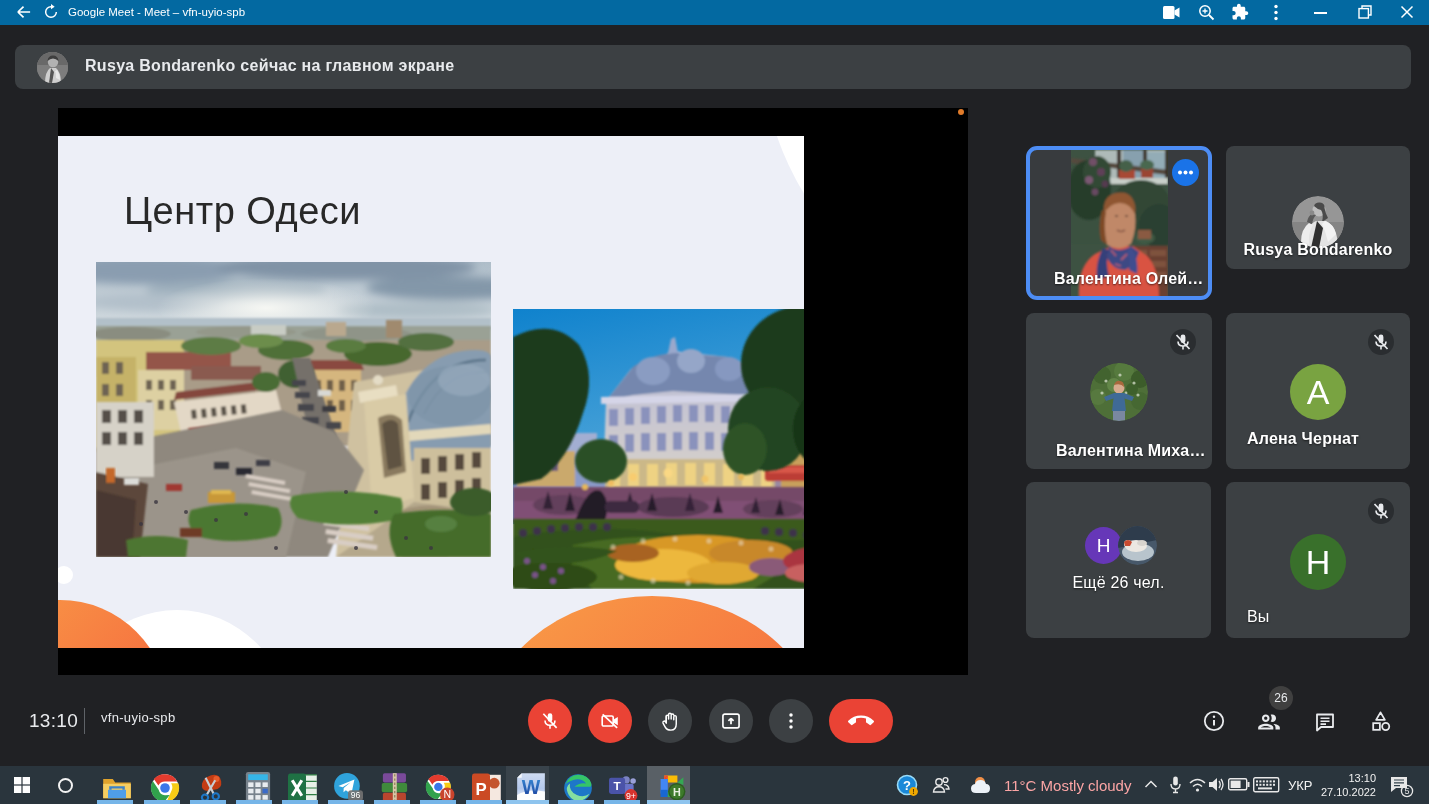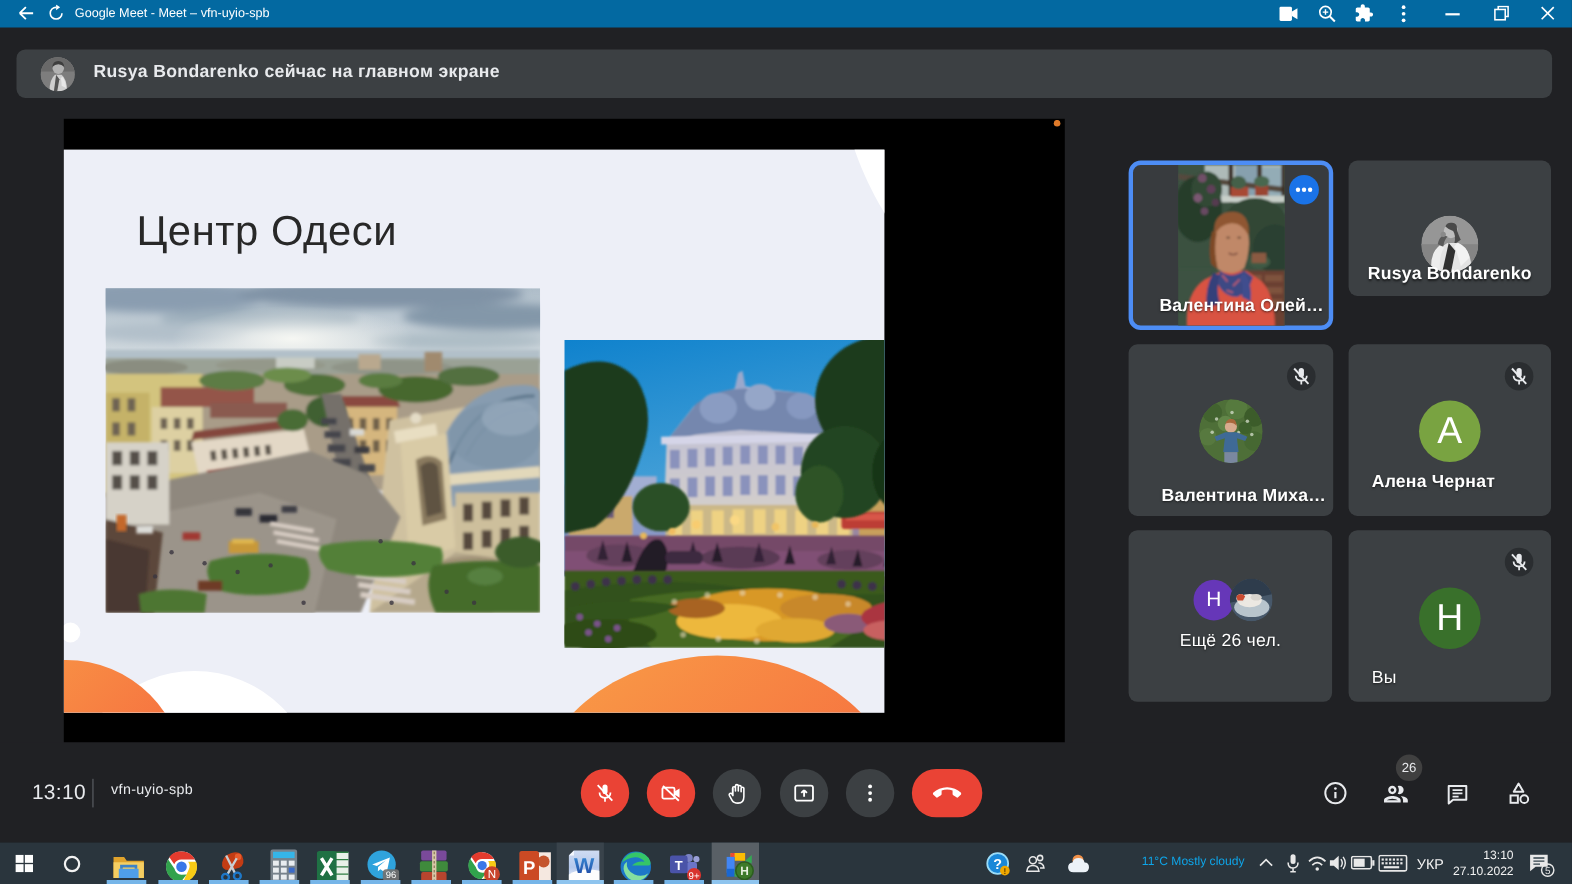--- a/index.html
+++ b/index.html
@@ -934,21 +934,21 @@
   <svg class="abs" style="left:931px;top:10px" width="20" height="19" viewBox="0 0 20 19" fill="none" stroke="#e8e8e8" stroke-width="1.4">
     <circle cx="8" cy="6" r="3.2"></circle>
       <path d="M2.5 16 Q3 10.8 8 10.8 Q13 10.8 13.5 16 Z"></path>
     <circle cx="14.5" cy="4" r="2.4"></circle>
       <path d="M13 8.6 Q17.5 8.6 18 13 L14.5 13"></path>
   </svg>
   <svg class="abs" style="left:970px;top:9px" width="28" height="20" viewBox="0 0 28 20">
     <circle cx="10" cy="7" r="5" fill="#f09048"></circle>
     <path d="M6 18 Q1 18 1 13.5 Q1 9.5 5 9 Q6 5 10.5 5 Q15 5 16 9 Q20 9 20 13.5 Q20 18 15 18 Z" fill="#ecf2f8"></path>
   </svg>
-  <div class="abs" style="left:1004px;top:11px;font-size:11px;color:#0ea5e9;margin-left:34px;">11°C  Mostly cloudy</div>
+  <div class="abs" style="left:1004px;top:11px;font-size:15px;color:#fca5a5;">11°C  Mostly cloudy</div>
   <svg class="abs" style="left:1144px;top:13px" width="14" height="10" viewBox="0 0 14 10" fill="none" stroke="#e8e8e8" stroke-width="1.5">
       <path d="M1.5 8 L7 2.5 L12.5 8"></path>
     </svg>
   <svg class="abs" style="left:1169px;top:9px" width="13" height="20" viewBox="0 0 13 20" fill="none" stroke="#e8e8e8" stroke-width="1.4">
     <rect x="4.2" y="1.5" width="4.6" height="9" rx="2.3" fill="#e8e8e8" stroke="none"></rect>
     <path d="M2 9 Q2 14 6.5 14 Q11 14 11 9 M6.5 14 L6.5 17.5 M4 17.5 H9"></path>
   </svg>
   <svg class="abs" style="left:1188px;top:11px" width="19" height="16" viewBox="0 0 19 16" fill="none" stroke="#e8e8e8">
     <path d="M2 6 Q9.5 -1 17 6" stroke-width="1.5"></path>
     <path d="M5 9.5 Q9.5 5 14 9.5" stroke-width="1.5"></path>

